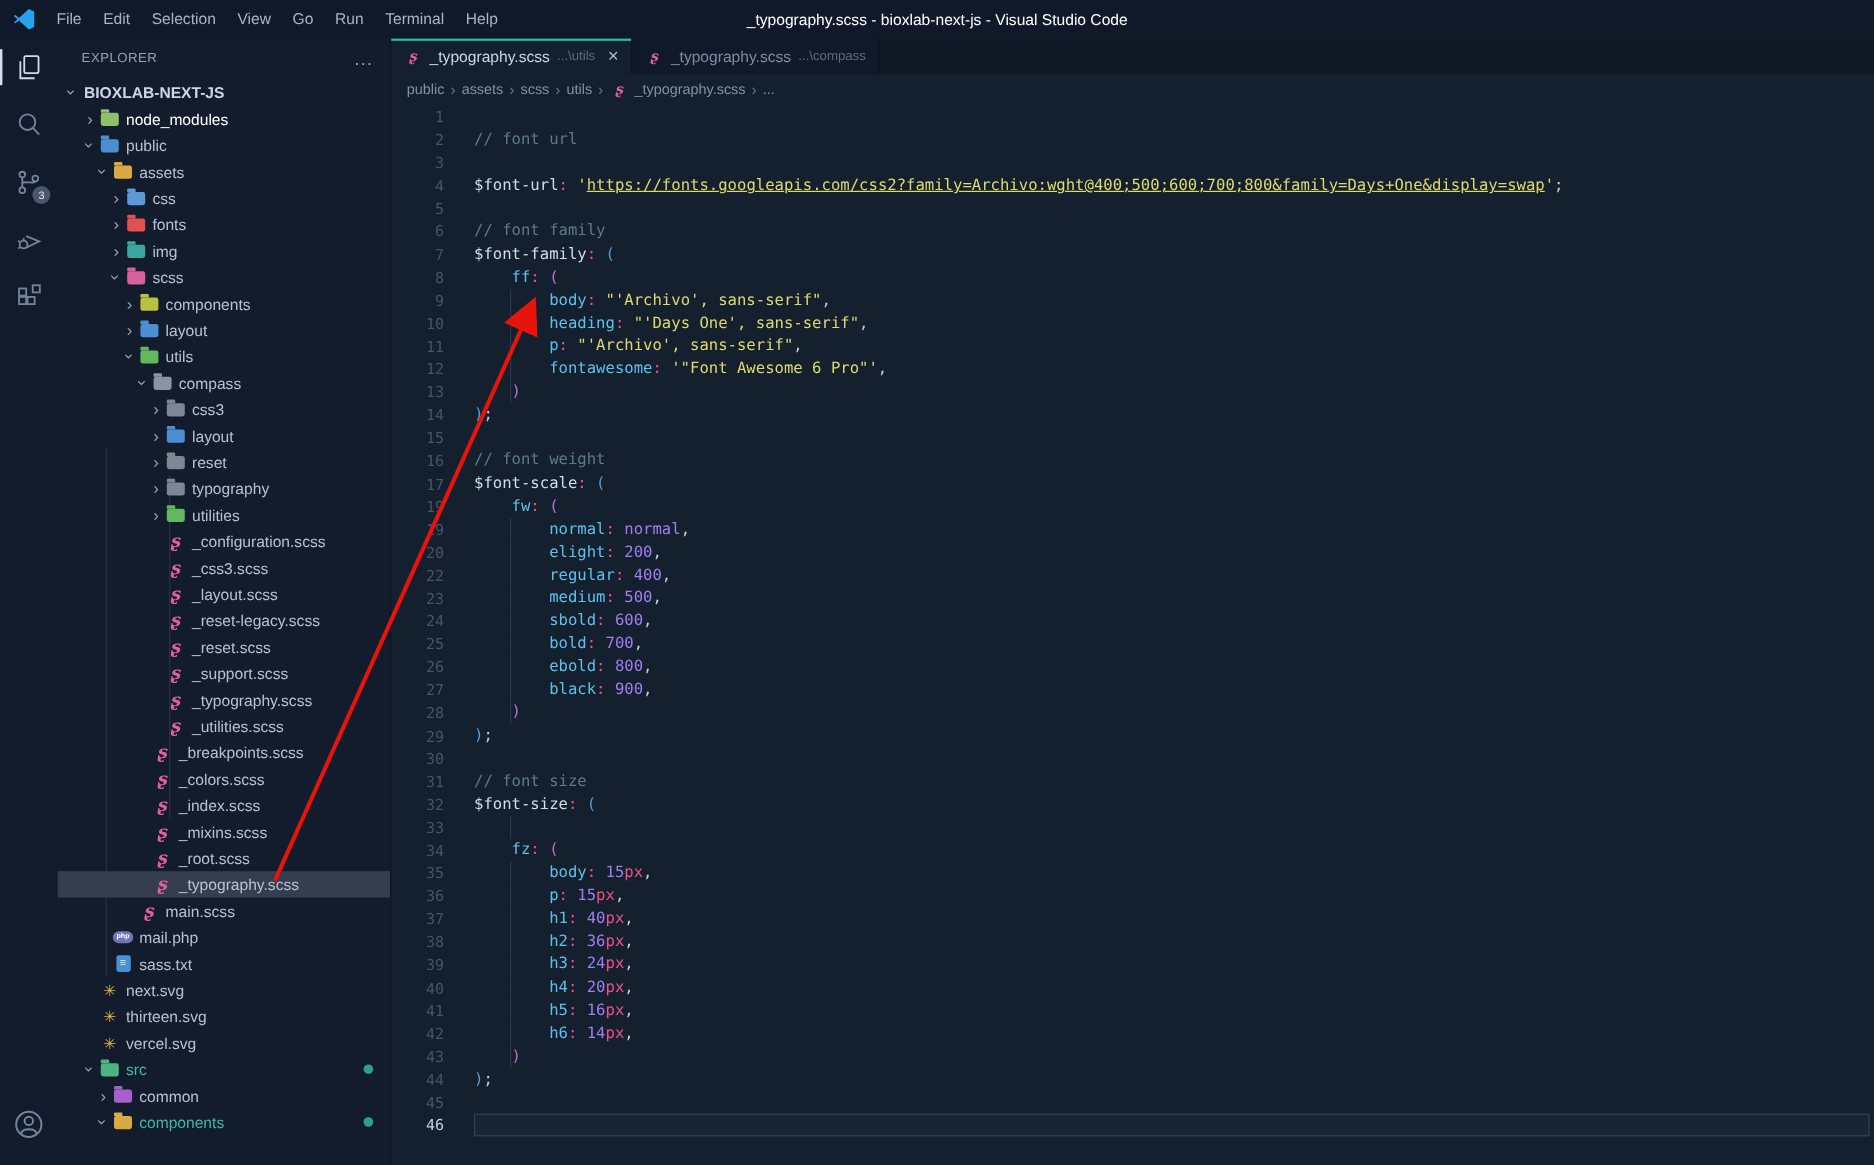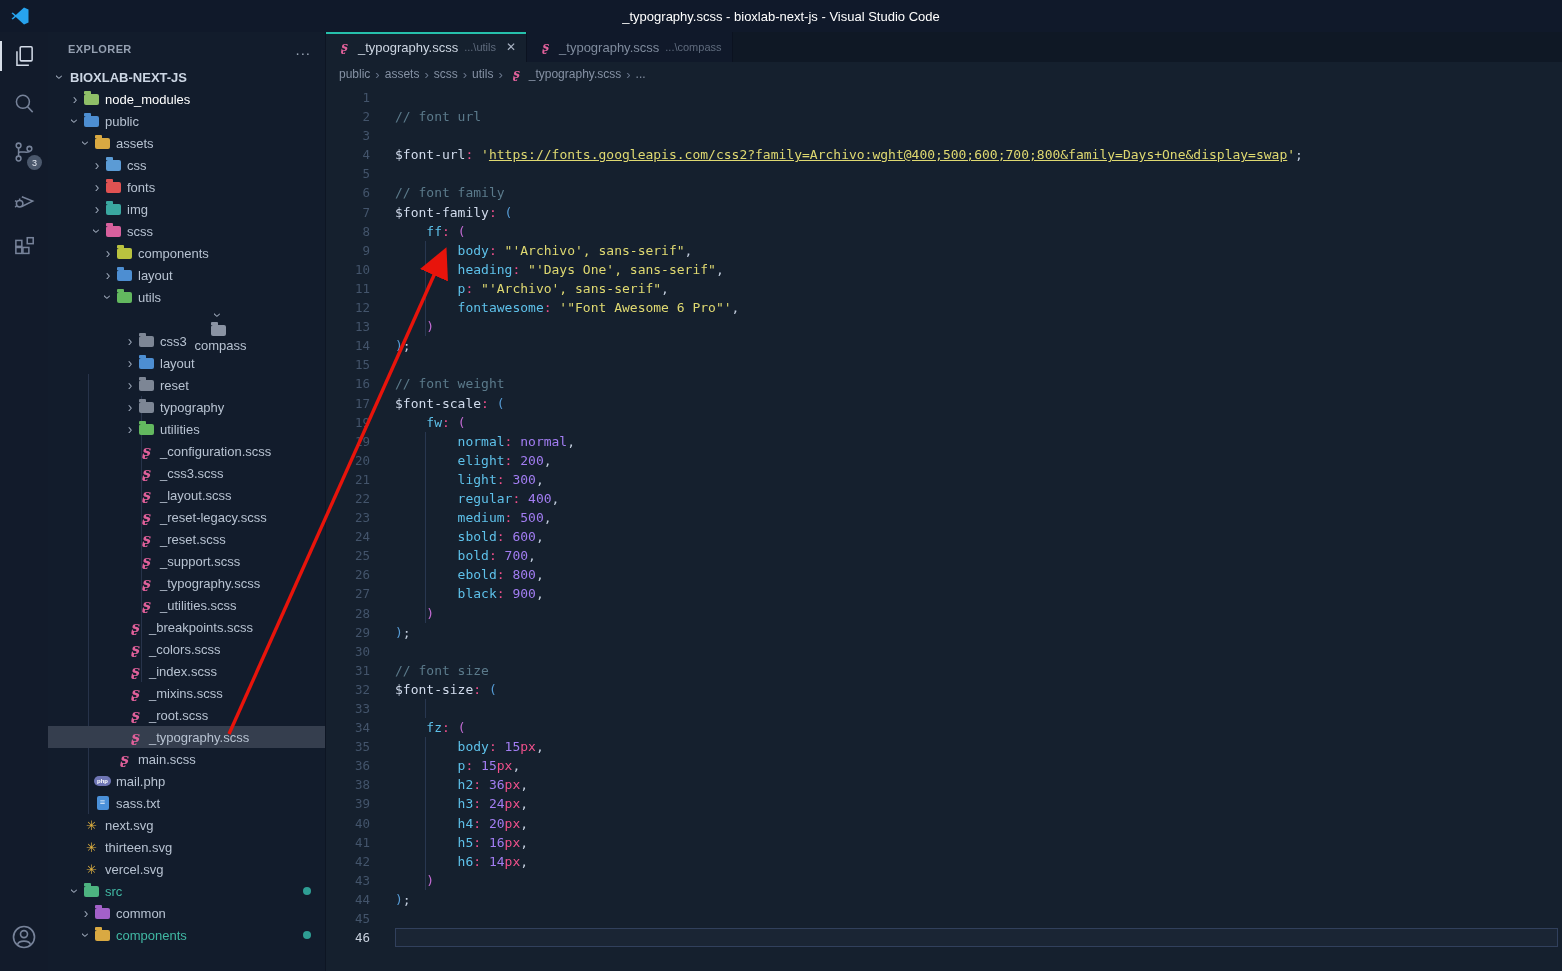--- a/index.html
+++ b/index.html
@@ -21,21 +21,21 @@
   .ab-icon svg{stroke:#77839a;fill:none;stroke-width:1.4;}
   .ab-icon.active svg{stroke:#d3dbe8;}
   .ab-icon.active::before{content:"";position:absolute;left:0;top:9px;bottom:9px;width:2px;background:#d7dee8;}
   .ab-badge{position:absolute;right:6px;bottom:6px;min-width:15px;height:15px;border-radius:50%;background:#4b586c;color:#e4e9f1;font-size:9px;display:flex;align-items:center;justify-content:center;}
   .ab-spacer{flex:1;}
   .ab-bottom{margin-bottom:10px;}
 
   
   .sidebar{width:277px;background:#121c2c;flex:0 0 auto;position:relative;font-size:13px;}
   .sb-header{height:34px;display:flex;align-items:center;padding:0 14px 0 20px;}
-  .sb-title{font-size:11px;letter-spacing:.4px;color:#95a0b1;flex:1;font-weight:bold;}
+  .sb-title{font-size:11px;letter-spacing:.4px;color:#95a0b1;flex:1;}
   .sb-more{color:#9aa5b5;font-size:15px;letter-spacing:1px;cursor:pointer;}
   .tree{position:relative;}
   .tree-guide{position:absolute;width:1px;background:#27334a;z-index:0;}
   .trow{height:22px;display:flex;align-items:center;position:relative;white-space:nowrap;z-index:1;}
   .trow.selected{background:#353e4e;}
   .trow .label{margin-left:5px;color:#b7c2d1;}
   .trow.root .label{margin-left:2px;font-weight:bold;color:#ccd6e4;}
   .trow.dim .label{color:#ffffff;}
   .trow.git .label{color:#41b8a4;}
   .chev{width:16px;flex:0 0 auto;color:#99a4b5;font-size:14px;text-align:center;line-height:14px;}
@@ -90,20 +90,30 @@
   
   .overlay{position:absolute;inset:0;pointer-events:none;z-index:50;}
 </style>
 </head>
 <body>
 
 <div class="titlebar">
   <svg class="vslogo" viewBox="0 0 20 20">
     <polygon points="14,1.5 5.8,8.9 2.8,6.6 1.5,7.3 4.6,10 1.5,12.7 2.8,13.4 5.8,11.1 14,18.5 18.5,16.4 18.5,3.6" fill="#27a3ee"></polygon>
   </svg>
+  <div class="menus" style="display:flex;">
+      <div class="menu-item">File</div>
+      <div class="menu-item">Edit</div>
+      <div class="menu-item">Selection</div>
+      <div class="menu-item">View</div>
+      <div class="menu-item">Go</div>
+      <div class="menu-item">Run</div>
+      <div class="menu-item">Terminal</div>
+      <div class="menu-item">Help</div>
+    </div>
   <div class="win-title">_typography.scss - bioxlab-next-js - Visual Studio Code</div>
 </div>
 
 <div class="main">
 
   <div class="activitybar">
     <div class="ab-icon active">
       <svg width="26" height="26" viewBox="0 0 24 24">
           <rect x="8.5" y="3.5" width="11" height="13" rx="1"></rect>
           <path d="M5.5 7.5 L5.5 20.5 L16.5 20.5"></path>
@@ -224,21 +234,21 @@
           </span>
           <span class="label">layout</span>
         </div>
         <div class="trow" style="padding-left: 52px;">
           <span class="chev open">›</span>
           <span class="ticon">
             <span class="folder" style="background: rgb(99, 184, 95);"></span>
           </span>
           <span class="label">utils</span>
         </div>
-        <div class="trow" style="padding-left: 63px; flex-direction: column;">
+        <div class="trow" style="padding-left: 63px;">
           <span class="chev open">›</span>
           <span class="ticon">
             <span class="folder" style="background: rgb(138, 147, 163);"></span>
           </span>
           <span class="label">compass</span>
         </div>
         <div class="trow" style="padding-left: 74px;">
           <span class="chev">›</span>
           <span class="ticon">
             <span class="folder" style="background: rgb(125, 134, 149);"></span>
@@ -487,36 +497,36 @@
         <div class="crow"><span class="ln">11</span><span class="lc"><span class="iguide">    </span><span class="tk-d">    </span><span class="tk-k">p</span><span class="tk-p">:</span><span class="tk-d"> </span><span class="tk-s">"'Archivo', sans-serif"</span><span class="tk-d">,</span></span></div>
         <div class="crow"><span class="ln">12</span><span class="lc"><span class="iguide">    </span><span class="tk-d">    </span><span class="tk-k">fontawesome</span><span class="tk-p">:</span><span class="tk-d"> </span><span class="tk-s">'"Font Awesome 6 Pro"'</span><span class="tk-d">,</span></span></div>
         <div class="crow"><span class="ln">13</span><span class="lc"><span class="iguide">    </span><span class="tk-b2">)</span></span></div>
         <div class="crow"><span class="ln">14</span><span class="lc"><span class="tk-b1">)</span><span class="tk-d">;</span></span></div>
         <div class="crow"><span class="ln">15</span><span class="lc"></span></div>
         <div class="crow"><span class="ln">16</span><span class="lc"><span class="tk-c">// font weight</span></span></div>
         <div class="crow"><span class="ln">17</span><span class="lc"><span class="tk-v">$font-scale</span><span class="tk-p">:</span><span class="tk-d"> </span><span class="tk-b1">(</span></span></div>
         <div class="crow"><span class="ln">19</span><span class="lc"><span class="tk-d">    </span><span class="tk-k">fw</span><span class="tk-p">:</span><span class="tk-d"> </span><span class="tk-b2">(</span></span></div>
         <div class="crow"><span class="ln">19</span><span class="lc"><span class="iguide">    </span><span class="tk-d">    </span><span class="tk-k">normal</span><span class="tk-p">:</span><span class="tk-d"> </span><span class="tk-n">normal</span><span class="tk-d">,</span></span></div>
         <div class="crow"><span class="ln">20</span><span class="lc"><span class="iguide">    </span><span class="tk-d">    </span><span class="tk-k">elight</span><span class="tk-p">:</span><span class="tk-d"> </span><span class="tk-n">200</span><span class="tk-d">,</span></span></div>
-        <div class="crow"><span class="ln">21</span><span class="lc"><span class="iguide">    </span><span class="tk-d">    </span><span class="tk-k">light</span><span class="tk-p">:</span><span class="tk-d"> </span><span class="tk-n">300</span><span class="tk-d">,</span></span></div>
         <div class="crow"><span class="ln">22</span><span class="lc"><span class="iguide">    </span><span class="tk-d">    </span><span class="tk-k">regular</span><span class="tk-p">:</span><span class="tk-d"> </span><span class="tk-n">400</span><span class="tk-d">,</span></span></div>
         <div class="crow"><span class="ln">23</span><span class="lc"><span class="iguide">    </span><span class="tk-d">    </span><span class="tk-k">medium</span><span class="tk-p">:</span><span class="tk-d"> </span><span class="tk-n">500</span><span class="tk-d">,</span></span></div>
         <div class="crow"><span class="ln">24</span><span class="lc"><span class="iguide">    </span><span class="tk-d">    </span><span class="tk-k">sbold</span><span class="tk-p">:</span><span class="tk-d"> </span><span class="tk-n">600</span><span class="tk-d">,</span></span></div>
         <div class="crow"><span class="ln">25</span><span class="lc"><span class="iguide">    </span><span class="tk-d">    </span><span class="tk-k">bold</span><span class="tk-p">:</span><span class="tk-d"> </span><span class="tk-n">700</span><span class="tk-d">,</span></span></div>
         <div class="crow"><span class="ln">26</span><span class="lc"><span class="iguide">    </span><span class="tk-d">    </span><span class="tk-k">ebold</span><span class="tk-p">:</span><span class="tk-d"> </span><span class="tk-n">800</span><span class="tk-d">,</span></span></div>
         <div class="crow"><span class="ln">27</span><span class="lc"><span class="iguide">    </span><span class="tk-d">    </span><span class="tk-k">black</span><span class="tk-p">:</span><span class="tk-d"> </span><span class="tk-n">900</span><span class="tk-d">,</span></span></div>
         <div class="crow"><span class="ln">28</span><span class="lc"><span class="iguide">    </span><span class="tk-b2">)</span></span></div>
         <div class="crow"><span class="ln">29</span><span class="lc"><span class="tk-b1">)</span><span class="tk-d">;</span></span></div>
         <div class="crow"><span class="ln">30</span><span class="lc"></span></div>
         <div class="crow"><span class="ln">31</span><span class="lc"><span class="tk-c">// font size</span></span></div>
         <div class="crow"><span class="ln">32</span><span class="lc"><span class="tk-v">$font-size</span><span class="tk-p">:</span><span class="tk-d"> </span><span class="tk-b1">(</span></span></div>
         <div class="crow"><span class="ln">33</span><span class="lc"><span class="iguide">    </span></span></div>
         <div class="crow"><span class="ln">34</span><span class="lc"><span class="tk-d">    </span><span class="tk-k">fz</span><span class="tk-p">:</span><span class="tk-d"> </span><span class="tk-b2">(</span></span></div>
         <div class="crow"><span class="ln">35</span><span class="lc"><span class="iguide">    </span><span class="tk-d">    </span><span class="tk-k">body</span><span class="tk-p">:</span><span class="tk-d"> </span><span class="tk-n">15</span><span class="tk-u">px</span><span class="tk-d">,</span></span></div>
         <div class="crow"><span class="ln">36</span><span class="lc"><span class="iguide">    </span><span class="tk-d">    </span><span class="tk-k">p</span><span class="tk-p">:</span><span class="tk-d"> </span><span class="tk-n">15</span><span class="tk-u">px</span><span class="tk-d">,</span></span></div>
+        <div class="crow"><span class="ln">37</span><span class="lc"><span class="iguide">    </span><span class="tk-d">    </span><span class="tk-k">h1</span><span class="tk-p">:</span><span class="tk-d"> </span><span class="tk-n">40</span><span class="tk-u">px</span><span class="tk-d">,</span></span></div>
         <div class="crow"><span class="ln">38</span><span class="lc"><span class="iguide">    </span><span class="tk-d">    </span><span class="tk-k">h2</span><span class="tk-p">:</span><span class="tk-d"> </span><span class="tk-n">36</span><span class="tk-u">px</span><span class="tk-d">,</span></span></div>
         <div class="crow"><span class="ln">39</span><span class="lc"><span class="iguide">    </span><span class="tk-d">    </span><span class="tk-k">h3</span><span class="tk-p">:</span><span class="tk-d"> </span><span class="tk-n">24</span><span class="tk-u">px</span><span class="tk-d">,</span></span></div>
         <div class="crow"><span class="ln">40</span><span class="lc"><span class="iguide">    </span><span class="tk-d">    </span><span class="tk-k">h4</span><span class="tk-p">:</span><span class="tk-d"> </span><span class="tk-n">20</span><span class="tk-u">px</span><span class="tk-d">,</span></span></div>
         <div class="crow"><span class="ln">41</span><span class="lc"><span class="iguide">    </span><span class="tk-d">    </span><span class="tk-k">h5</span><span class="tk-p">:</span><span class="tk-d"> </span><span class="tk-n">16</span><span class="tk-u">px</span><span class="tk-d">,</span></span></div>
         <div class="crow"><span class="ln">42</span><span class="lc"><span class="iguide">    </span><span class="tk-d">    </span><span class="tk-k">h6</span><span class="tk-p">:</span><span class="tk-d"> </span><span class="tk-n">14</span><span class="tk-u">px</span><span class="tk-d">,</span></span></div>
         <div class="crow"><span class="ln">43</span><span class="lc"><span class="iguide">    </span><span class="tk-b2">)</span></span></div>
         <div class="crow"><span class="ln">44</span><span class="lc"><span class="tk-b1">)</span><span class="tk-d">;</span></span></div>
         <div class="crow"><span class="ln">45</span><span class="lc"></span></div>
         <div class="crow cur"><span class="ln">46</span><span class="lc"></span></div>
       </div>

